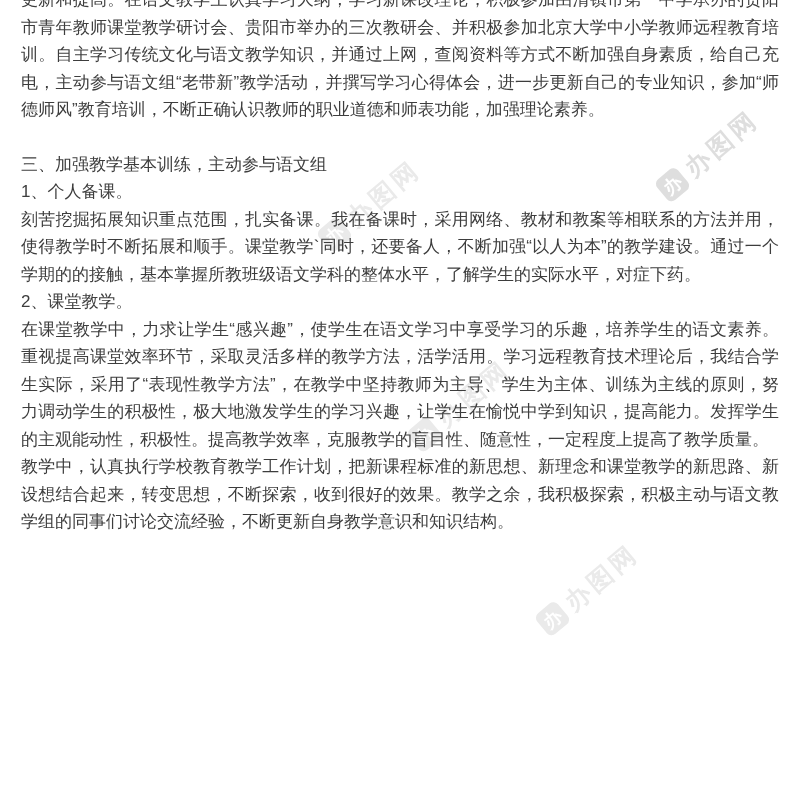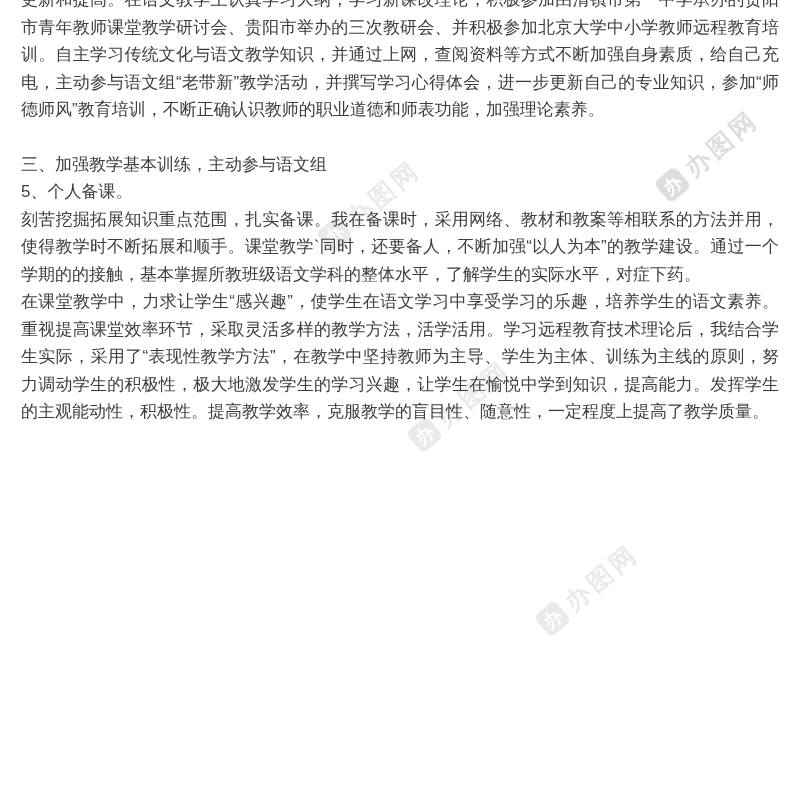--- a/index.html
+++ b/index.html
@@ -90,18 +90,20 @@
   </div>
   <div class="watermark wm-faint" style="left:528px; top:572px;">
     <span class="wm-logo">办</span>
     <span class="wm-text">办图网</span>
   </div>
 
   <div class="content">
     <p>更新和提高。在语文教学上认真学习大纲，学习新课改理论，积极参加由清镇市第一中学承办的贵阳市青年教师课堂教学研讨会、贵阳市举办的三次教研会、并积极参加北京大学中小学教师远程教育培训。自主学习传统文化与语文教学知识，并通过上网，查阅资料等方式不断加强自身素质，给自己充电，主动参与语文组“老带新”教学活动，并撰写学习心得体会，进一步更新自己的专业知识，参加“师德师风”教育培训，不断正确认识教师的职业道德和师表功能，加强理论素养。</p>
     <div class="blank-line"></div>
     <p>三、加强教学基本训练，主动参与语文组</p>
-    <p>5、个人备课。</p>
+    <p>1、个人备课。</p>
     <p>刻苦挖掘拓展知识重点范围，扎实备课。我在备课时，采用网络、教材和教案等相联系的方法并用，使得教学时不断拓展和顺手。课堂教学`同时，还要备人，不断加强“以人为本”的教学建设。通过一个学期的的接触，基本掌握所教班级语文学科的整体水平，了解学生的实际水平，对症下药。</p>
+    <p>2、课堂教学。</p>
     <p>在课堂教学中，力求让学生“感兴趣”，使学生在语文学习中享受学习的乐趣，培养学生的语文素养。重视提高课堂效率环节，采取灵活多样的教学方法，活学活用。学习远程教育技术理论后，我结合学生实际，采用了“表现性教学方法”，在教学中坚持教师为主导、学生为主体、训练为主线的原则，努力调动学生的积极性，极大地激发学生的学习兴趣，让学生在愉悦中学到知识，提高能力。发挥学生的主观能动性，积极性。提高教学效率，克服教学的盲目性、随意性，一定程度上提高了教学质量。</p>
+    <p>教学中，认真执行学校教育教学工作计划，把新课程标准的新思想、新理念和课堂教学的新思路、新设想结合起来，转变思想，不断探索，收到很好的效果。教学之余，我积极探索，积极主动与语文教学组的同事们讨论交流经验，不断更新自身教学意识和知识结构。</p>
   </div>
 
 </div>
 
 </body></html>

